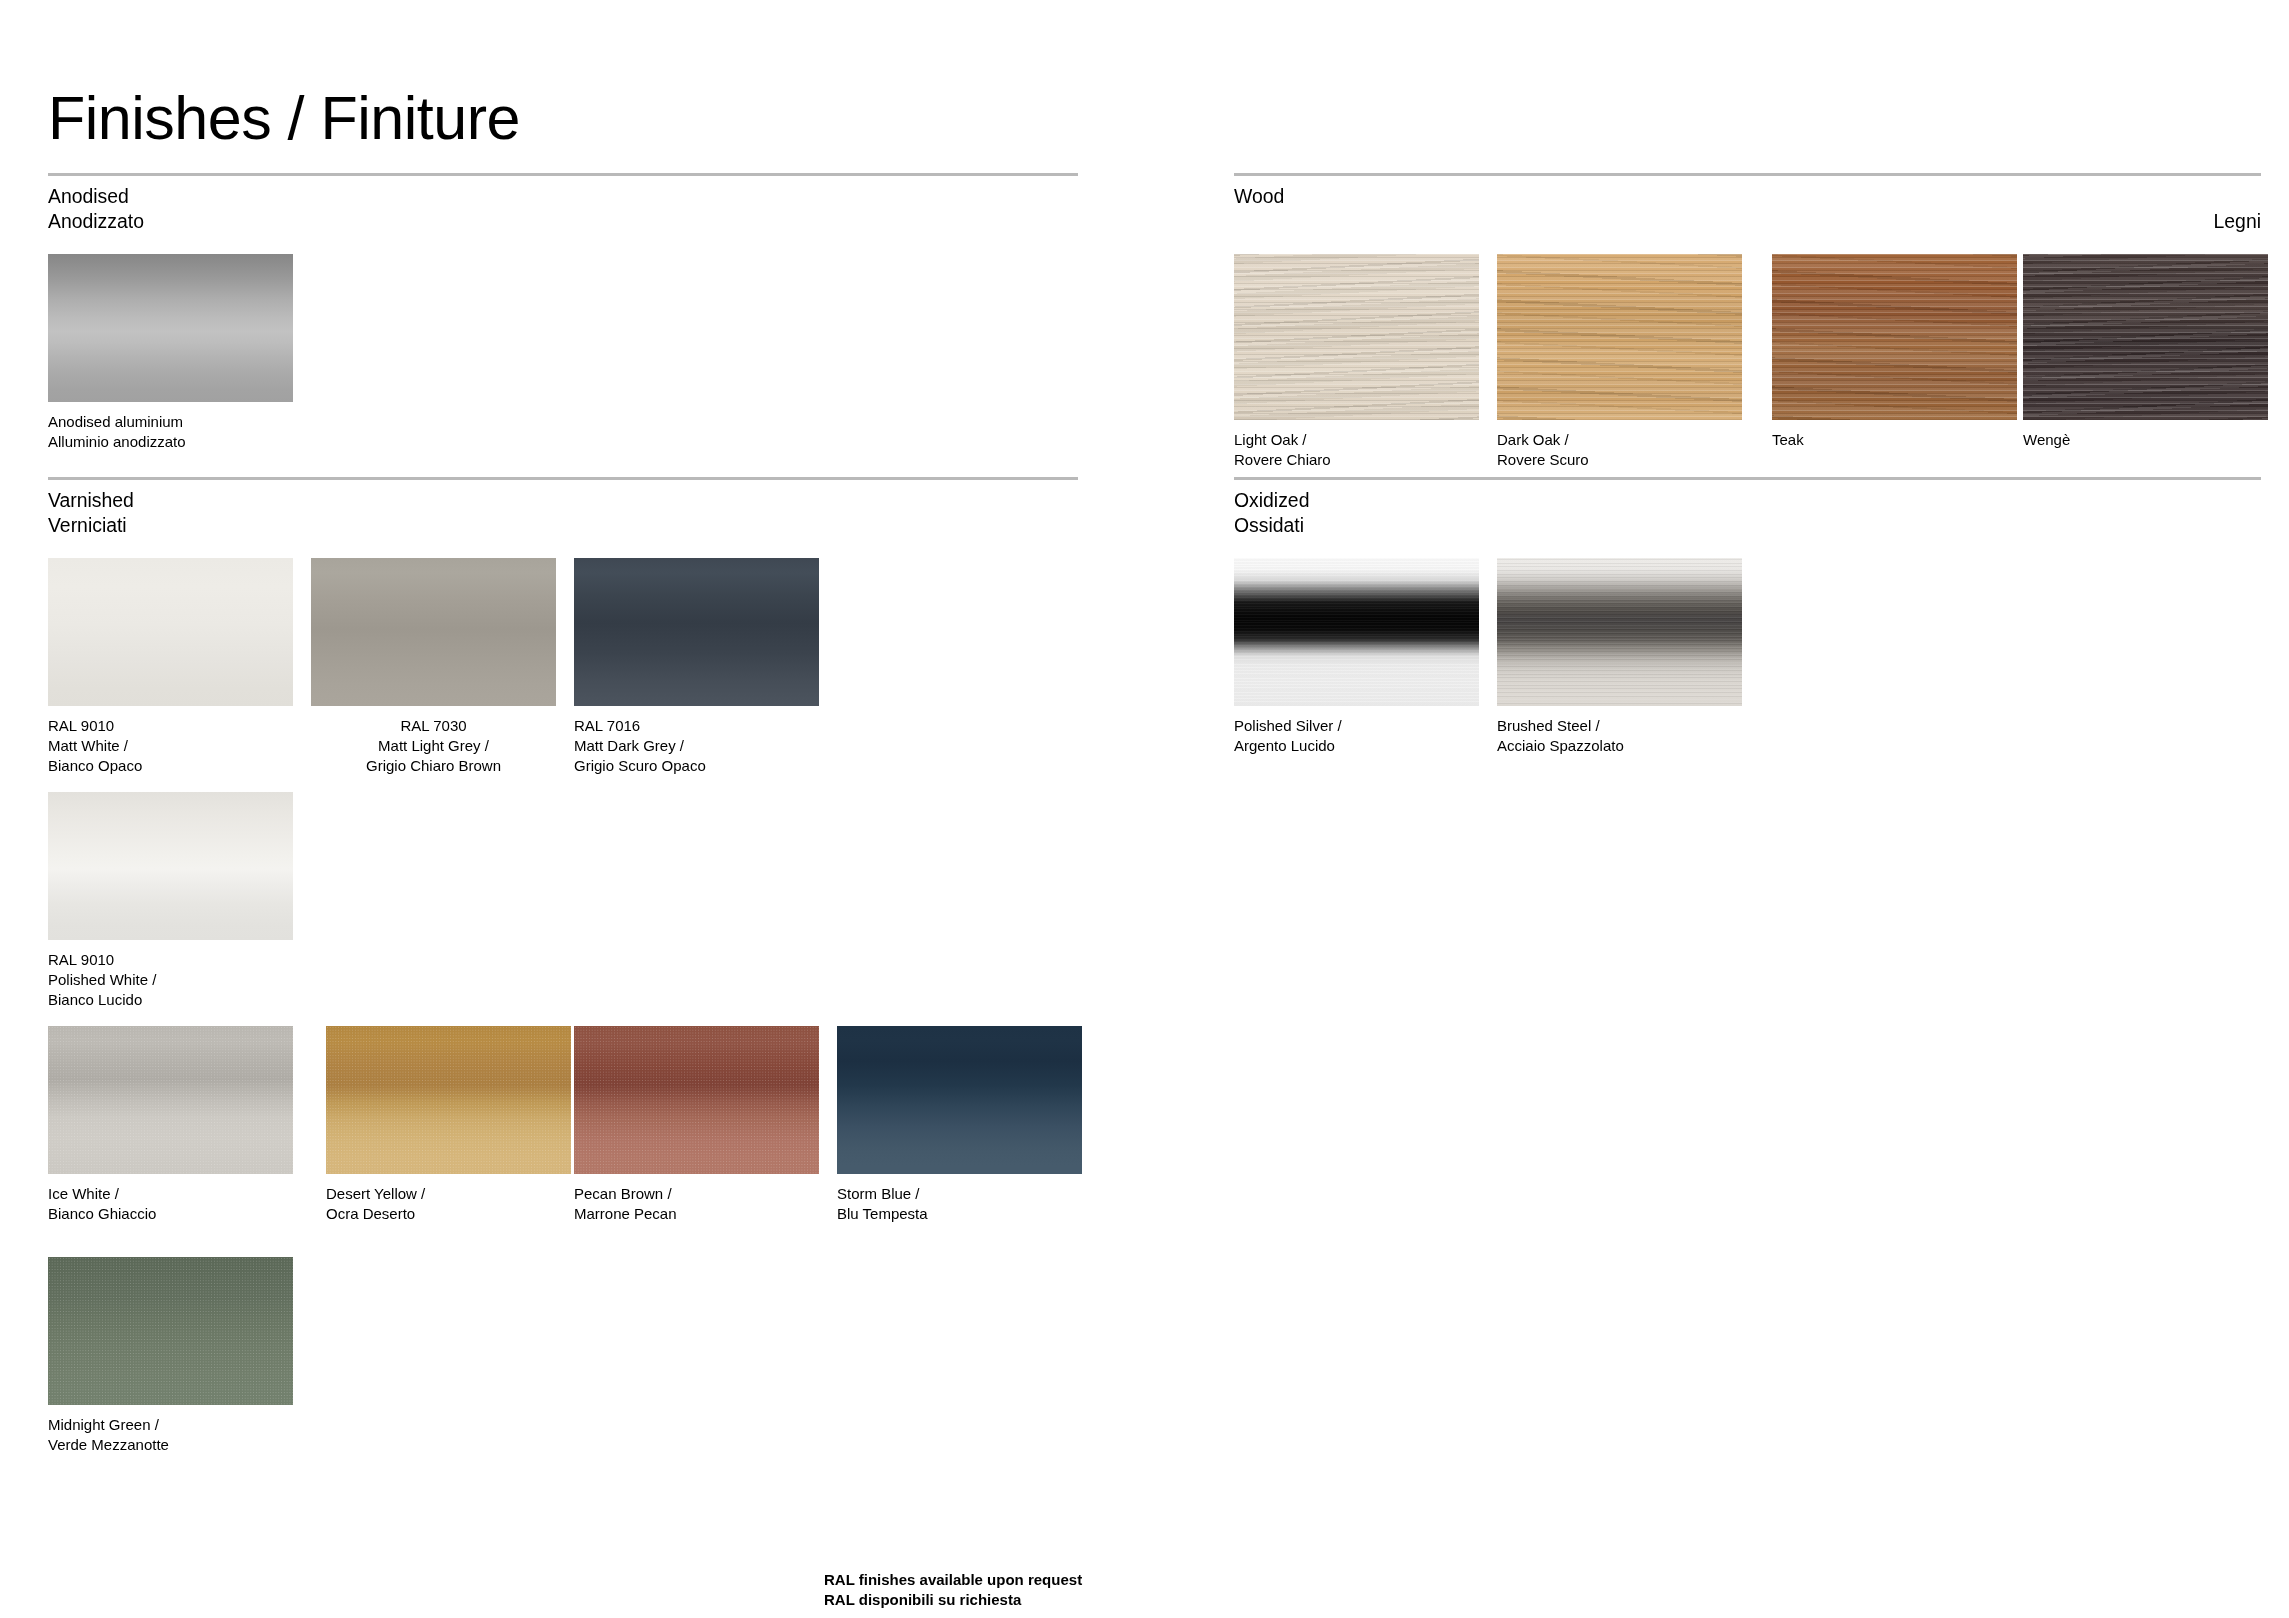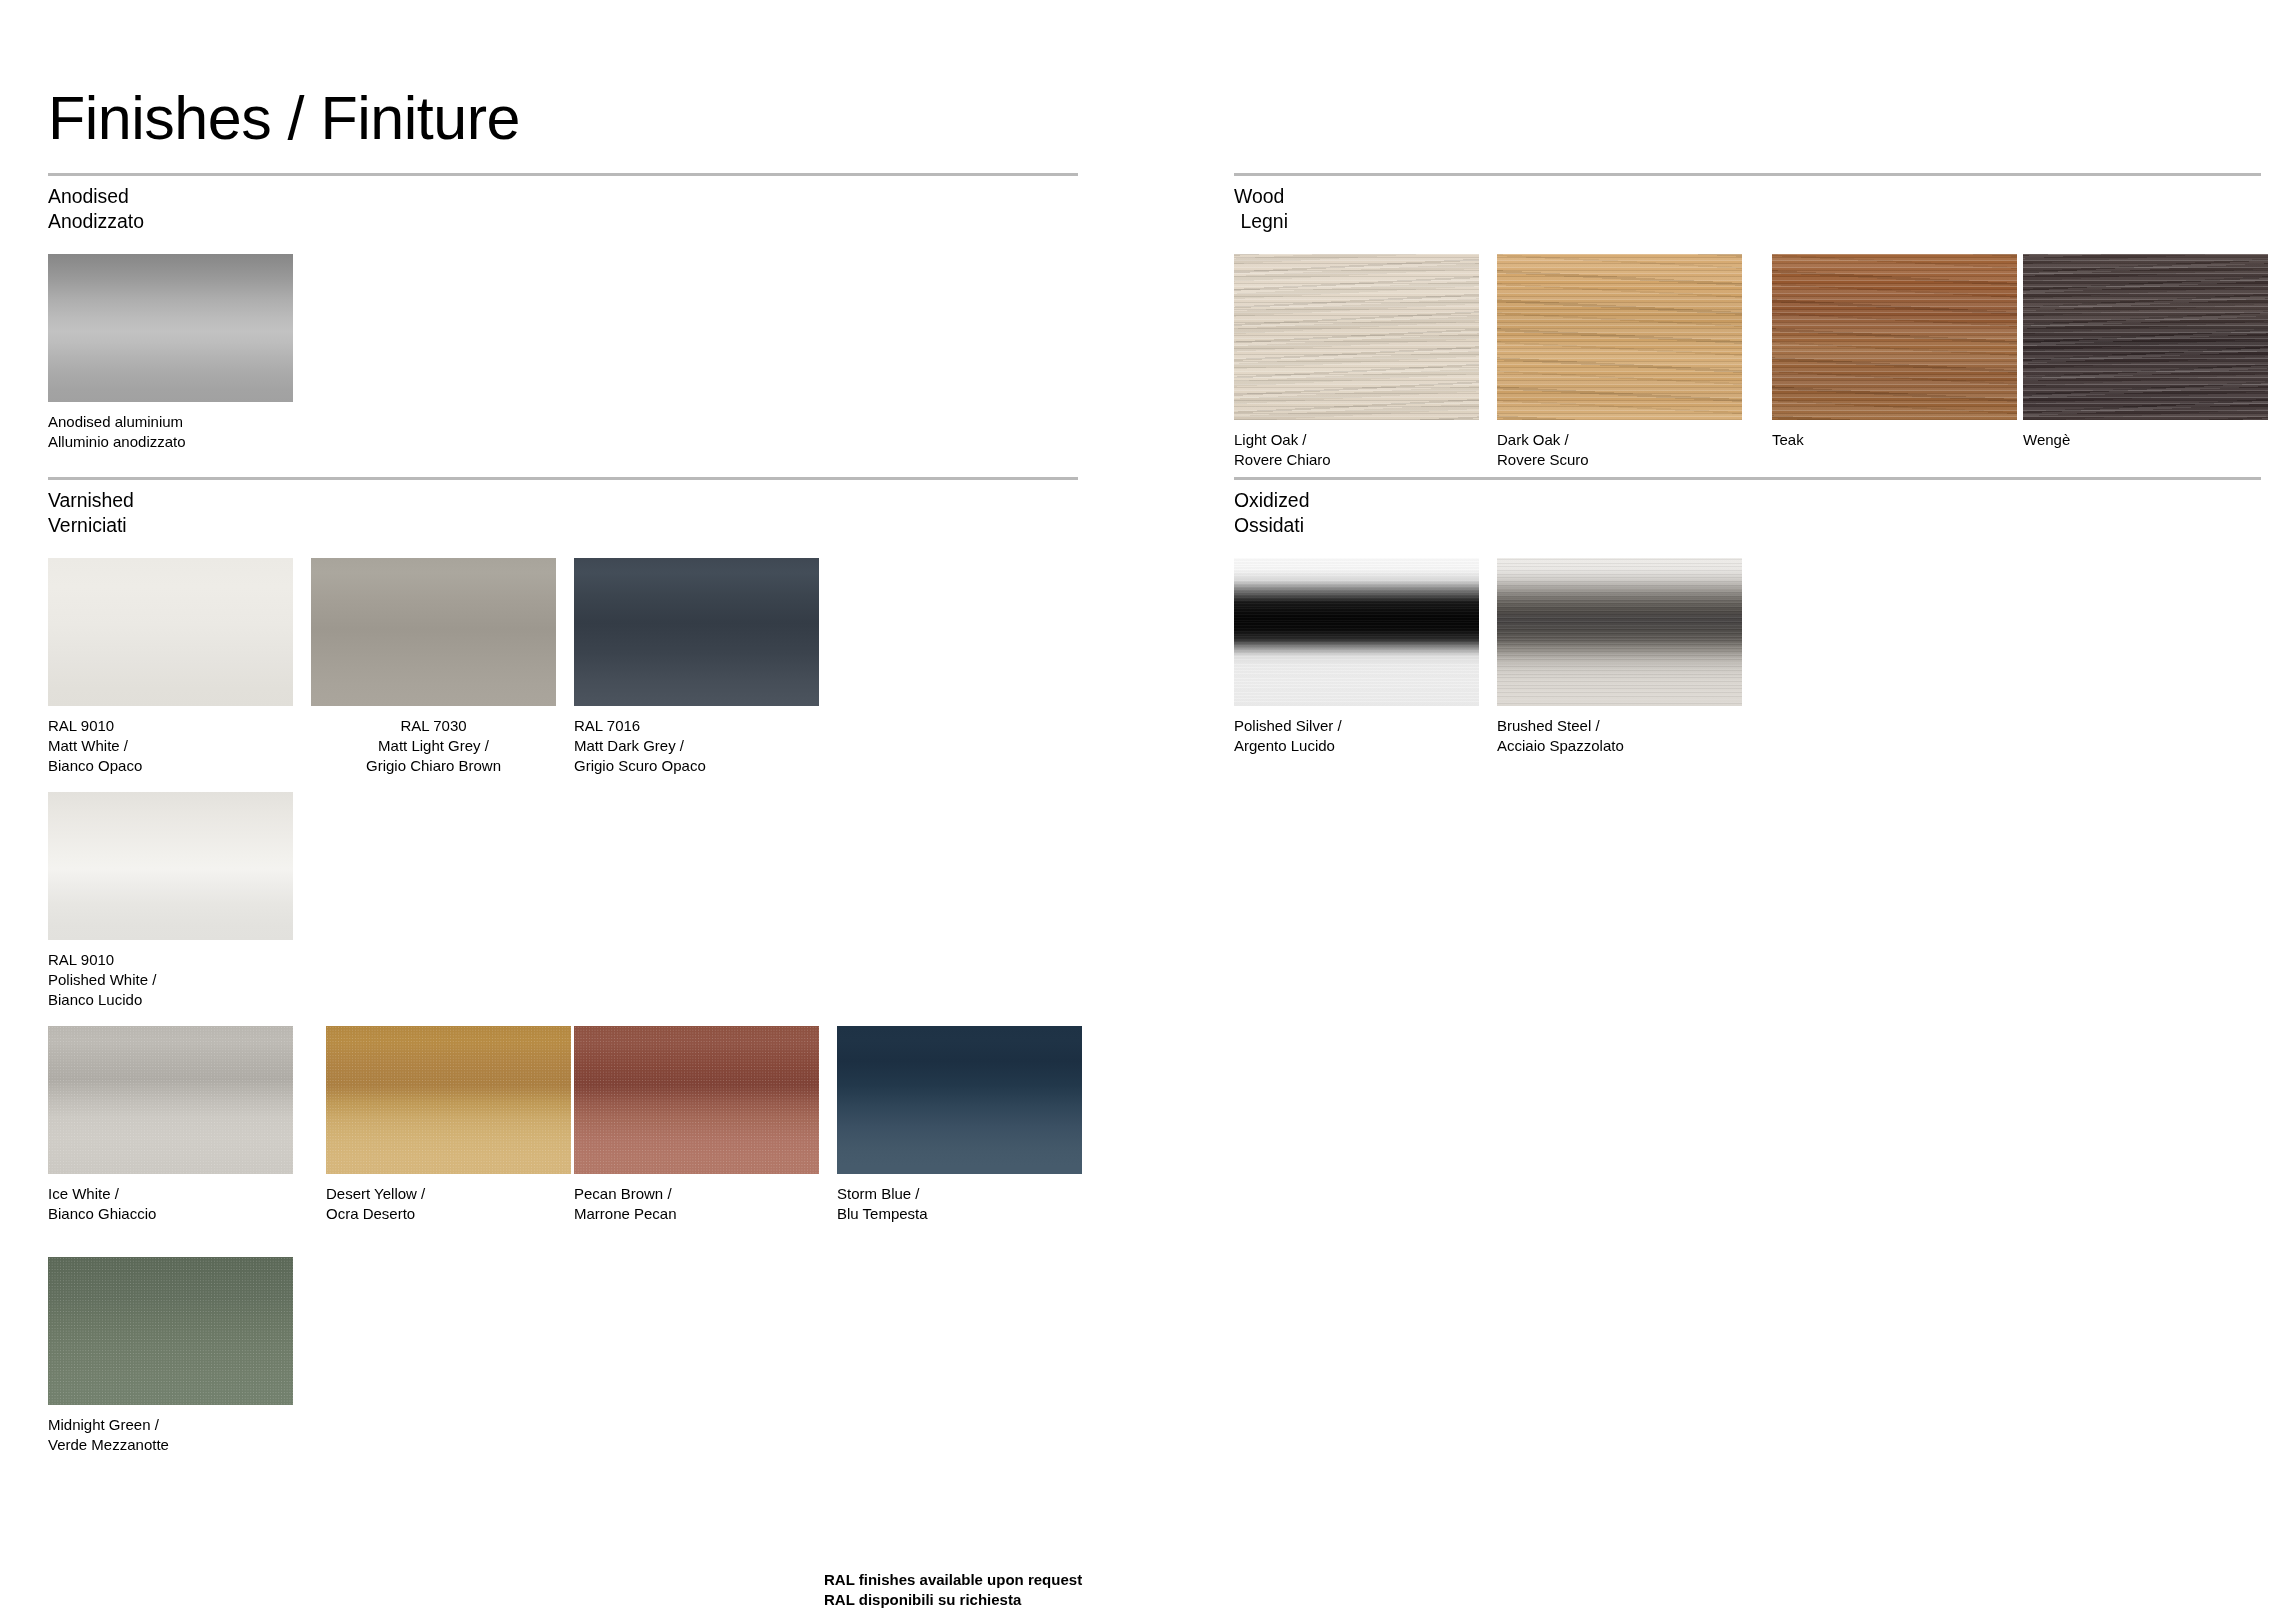--- a/index.html
+++ b/index.html
@@ -37,21 +37,21 @@
     margin:0;
   }
   .section-head{
     margin-top:8.3px;
     font-size:19.4px;
     line-height:1.28;
     font-weight:400;
     white-space:nowrap;
   }
   .section-head .ln2{display:block;}
-  .indent-sub .ln2{padding-left:6.5px;}
+  .indent-sub .ln2{padding-left:6.5px;text-align:right;}
 
   
   .swatch-row{position:relative;width:100%;}
   .cell{position:absolute;top:0;}
   .swatch{
     position:relative;
     overflow:hidden;
     background:#ddd;
   }
   .caption{

